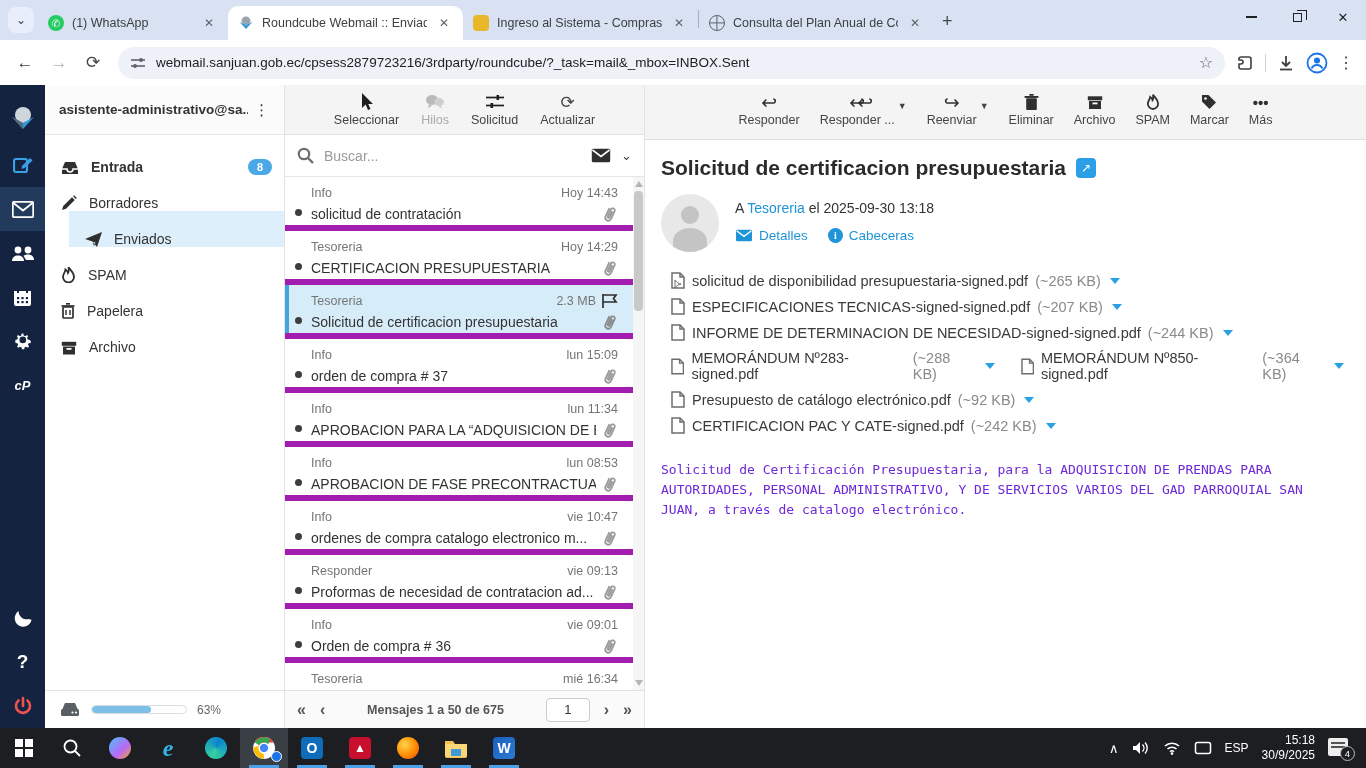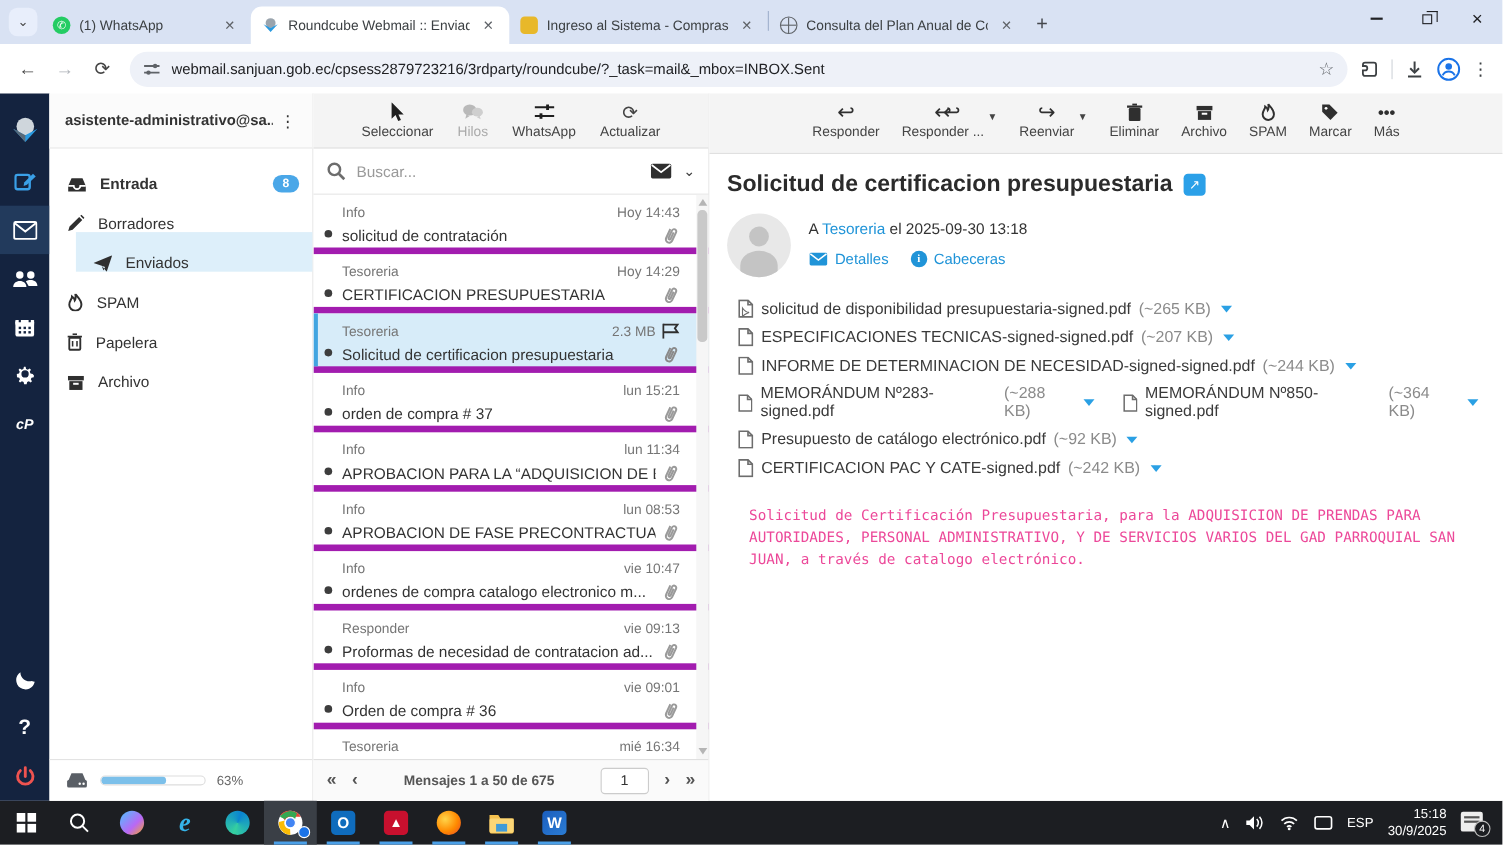--- a/index.html
+++ b/index.html
@@ -113,21 +113,21 @@
   .toline { font-size:14px; color:#333; }
   .toline .lnk { color:#2094d8; }
   .hlinks { display:flex; gap:20px; margin-top:12px; align-items:center; }
   .hlink { display:flex; align-items:center; gap:6px; font-size:13.5px; color:#2094d8; }
   .infodot { width:15px; height:15px; border-radius:50%; background:#2094d8; color:#fff; font-size:10px; font-weight:bold; font-family:"Liberation Serif",serif; display:flex; align-items:center; justify-content:center; }
   .atts { margin-top:20px; padding-left:10px; }
   .attrow { display:flex; gap:26px; margin-bottom:9px; }
   .att { display:flex; align-items:center; gap:7px; font-size:14.5px; color:#3a3a3a; }
   .att .sz { color:#8a8a8a; }
   .bluecaret { width:0; height:0; border-left:5px solid transparent; border-right:5px solid transparent; border-top:6px solid #2aa0e4; margin-left:2px; }
-  .mailbody { margin-top:26px; font-family:"DejaVu Sans Mono", monospace; font-size:13px; color:#ec4899; line-height:1.55; max-width:700px;margin-left:20px; }
+  .mailbody { margin-top:26px; font-family:"DejaVu Sans Mono", monospace; font-size:13px; color:#6d28d9; line-height:1.55; max-width:700px; }
 
   
   .taskbar { height:40px; background:#1c1e22; display:flex; align-items:stretch; color:#fff; }
   .tk { width:48px; display:flex; align-items:center; justify-content:center; position:relative; }
   .tk.active { background:#3a3f46; }
   .tk .under { position:absolute; bottom:0; left:9px; right:9px; height:3px; background:#4ba0e8; }
   .tkicon { width:22px; height:22px; border-radius:50%; }
   .tk .sq { width:22px; height:22px; border-radius:4px; display:flex; align-items:center; justify-content:center; font-weight:bold; font-size:14px; }
   .tray { margin-left:auto; display:flex; align-items:center; gap:13px; padding:0 14px; font-size:12px; }
   .clock { text-align:right; font-size:12px; line-height:1.25; }
@@ -375,21 +375,21 @@
         <span class="ic">
             <svg width="18" height="16" viewBox="0 0 18 16">
               <g stroke="#1f1f1f" stroke-width="1.7">
                 <line x1="0" y1="3.5" x2="18" y2="3.5"></line>
                 <line x1="0" y1="11.5" x2="18" y2="11.5"></line>
               </g>
               <rect x="10.5" y="1" width="2.6" height="5" fill="#1f1f1f"></rect>
               <rect x="4.5" y="9" width="2.6" height="5" fill="#1f1f1f"></rect>
             </svg>
           </span>
-        <span>WhatsApp</span>
+        <span>Solicitud</span>
       </div>
       <div class="tbtn">
         <span class="ic">⟳</span>
         <span>Actualizar</span>
       </div>
     </div>
 
     <div class="searchrow">
       <svg width="17" height="17" viewBox="0 0 17 17">
           <circle cx="7" cy="7" r="5.2" fill="none" stroke="#6d6d6d" stroke-width="2.2"></circle>
@@ -445,21 +445,21 @@
             <span class="dot"></span>
             <span class="subj">Solicitud de certificacion presupuestaria</span>
             <svg class="clipicon" width="14" height="18" viewBox="0 0 14 18">
               <path d="M4 4v9a3 3 0 0 0 6 0V4.5a2 2 0 0 0-4 0V12a1 1 0 0 0 2 0V5.5" fill="none" stroke="#8a8a8a" stroke-width="1.8" transform="rotate(25 7 9)"></path>
             </svg>
           </div>
       </div>
       <div class="msg">
         <div class="r1">
             <span>Info</span>
-            <span class="mmeta">lun 15:21</span>
+            <span class="mmeta">lun 15:09</span>
           </div>
         <div class="r2">
             <span class="dot"></span>
             <span class="subj">orden de compra # 37</span>
             <svg class="clipicon" width="14" height="18" viewBox="0 0 14 18">
               <path d="M4 4v9a3 3 0 0 0 6 0V4.5a2 2 0 0 0-4 0V12a1 1 0 0 0 2 0V5.5" fill="none" stroke="#9a9a9a" stroke-width="1.8" transform="rotate(25 7 9)"></path>
             </svg>
           </div>
       </div>
       <div class="msg">

